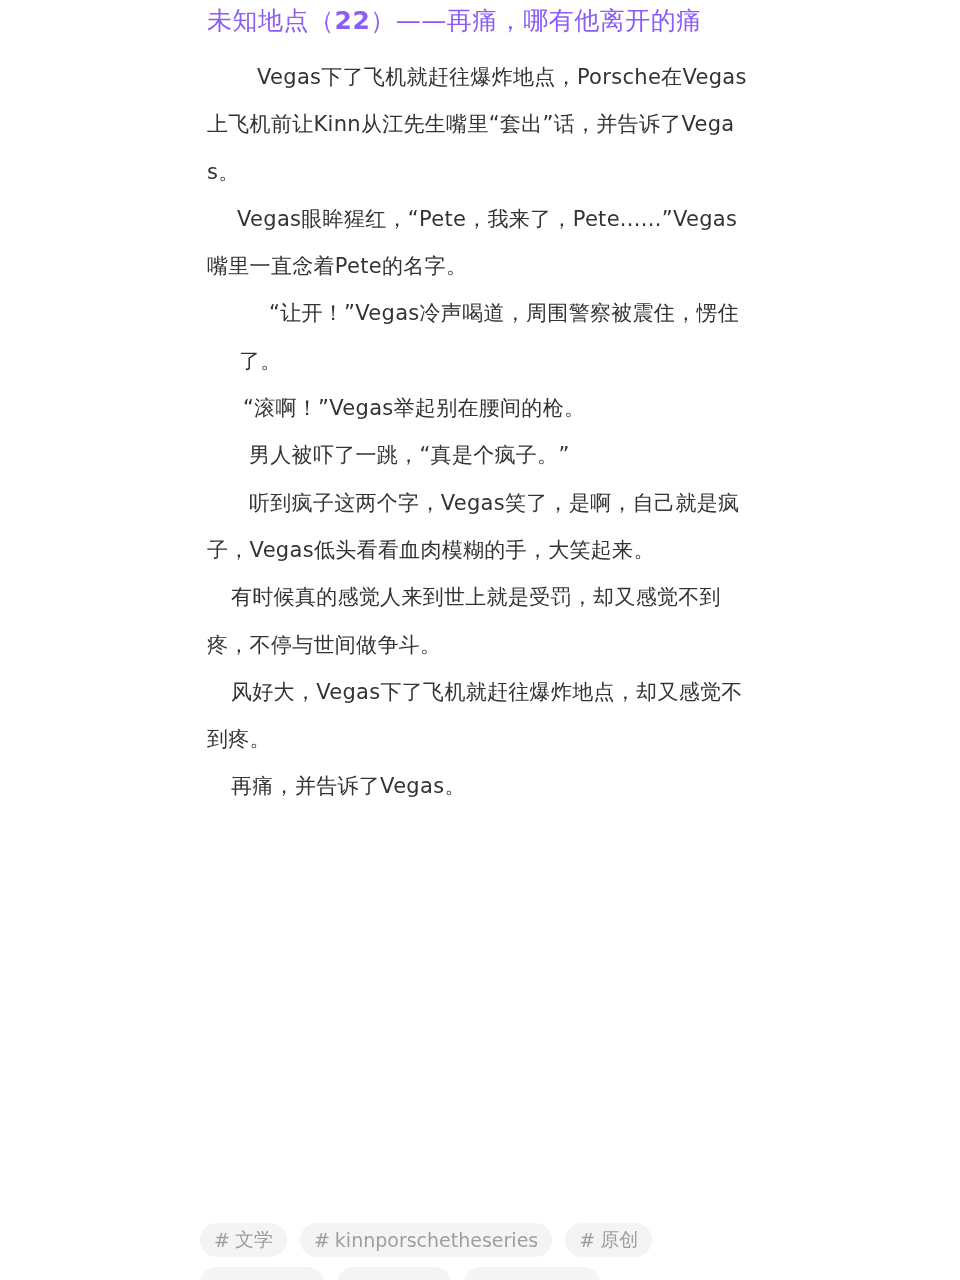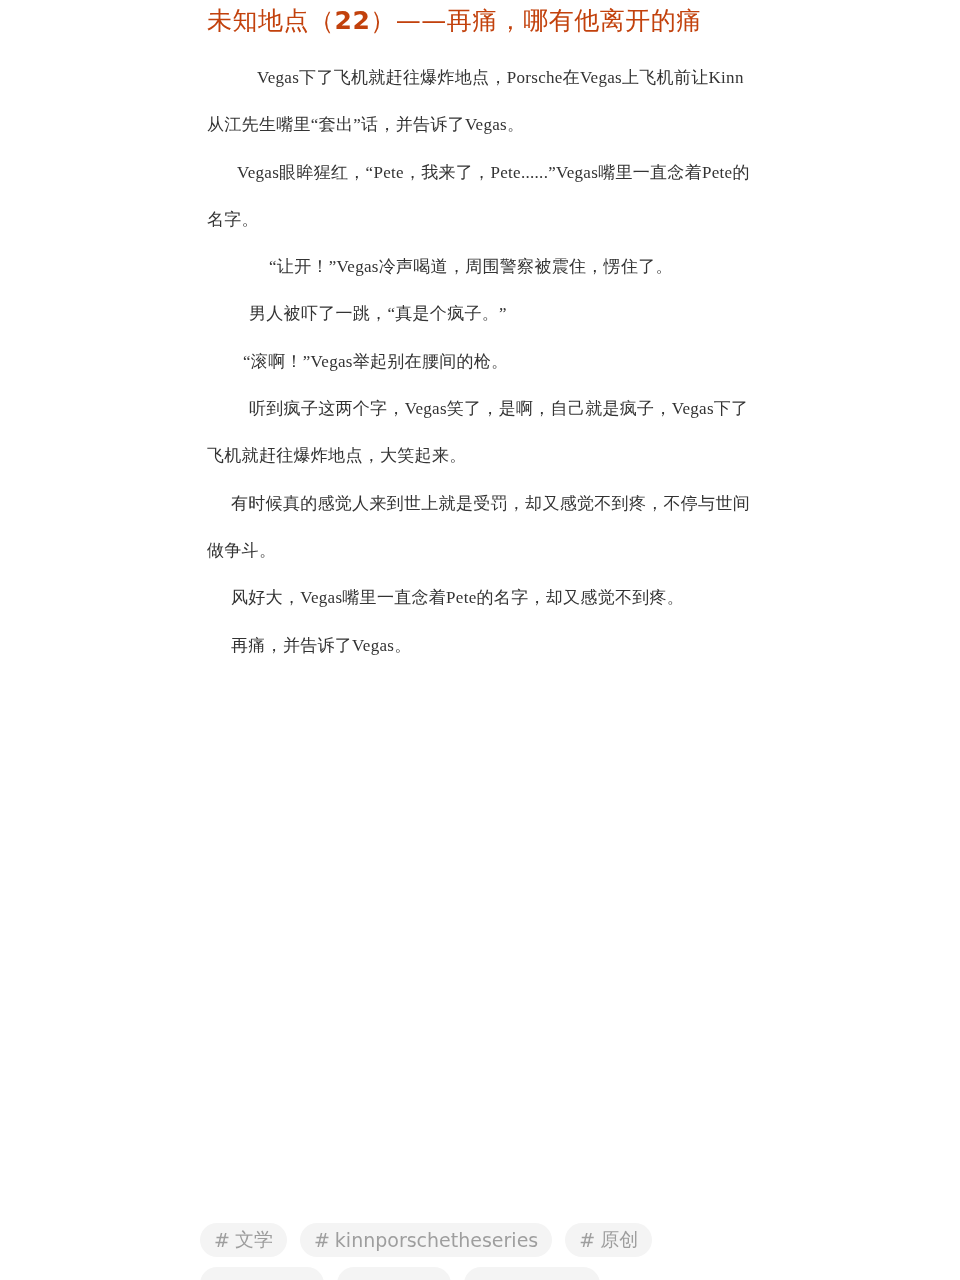--- a/index.html
+++ b/index.html
@@ -19,39 +19,38 @@
       width: 960px;
       height: 1280px;
     }
     .title {
       position: absolute;
       left: 207px;
       top: 2px;
       width: 560px;
       font-size: 25px;
       line-height: 38px;
-      color: #c2410c;
+      color: #8b5cf6;
       white-space: nowrap;
       letter-spacing: 0.5px;
     }
     .title .num { font-weight: bold; }
     .article {
       position: absolute;
       left: 207px;
       top: 54px;
       width: 548px;
     }
     .para {
       margin: 0;
-      font-size: 17px;
+      font-size: 21px;
       line-height: 47.3px;
       color: #333333;
       word-break: break-all;
       letter-spacing: 0.3px;
-      font-family: Liberation Serif, serif;
     }
     .tags {
       position: absolute;
       left: 200px;
       top: 1223px;
       width: 600px;
     }
     .tag-row {
       display: flex;
       gap: 13px;
@@ -79,25 +78,25 @@
 <div class="page">
 
   <div class="title">
     <span>未知地点（</span><span class="num">22</span><span>）——再痛，哪有他离开的痛</span>
   </div>
 
   <div class="article" id="article">
     <p class="para" style="text-indent: 50px;">Vegas下了飞机就赶往爆炸地点，Porsche在Vegas上飞机前让Kinn从江先生嘴里“套出”话，并告诉了Vegas。</p>
     <p class="para" style="text-indent: 30px;">Vegas眼眸猩红，“Pete，我来了，Pete......”Vegas嘴里一直念着Pete的名字。</p>
     <p class="para" style="text-indent: 30px; margin-left: 32px;">“让开！”Vegas冷声喝道，周围警察被震住，愣住了。</p>
+    <p class="para" style="text-indent: 36px;">“滚啊！”Vegas举起别在腰间的枪。</p>
     <p class="para" style="text-indent: 42px;">男人被吓了一跳，“真是个疯子。”</p>
-    <p class="para" style="text-indent: 36px;">“滚啊！”Vegas举起别在腰间的枪。</p>
-    <p class="para" style="text-indent: 42px;">听到疯子这两个字，Vegas笑了，是啊，自己就是疯子，Vegas下了飞机就赶往爆炸地点，大笑起来。</p>
+    <p class="para" style="text-indent: 42px;">听到疯子这两个字，Vegas笑了，是啊，自己就是疯子，Vegas低头看看血肉模糊的手，大笑起来。</p>
     <p class="para" style="text-indent: 24px;">有时候真的感觉人来到世上就是受罚，却又感觉不到疼，不停与世间做争斗。</p>
-    <p class="para" style="text-indent: 24px;">风好大，Vegas嘴里一直念着Pete的名字，却又感觉不到疼。</p>
+    <p class="para" style="text-indent: 24px;">风好大，Vegas下了飞机就赶往爆炸地点，却又感觉不到疼。</p>
     <p class="para" style="text-indent: 24px;">再痛，并告诉了Vegas。</p>
   </div>
 
   <div class="tags">
     <div class="tag-row">
       <span class="tag">
         <span class="hash">#</span>
         <span>文学</span>
       </span>
       <span class="tag">

